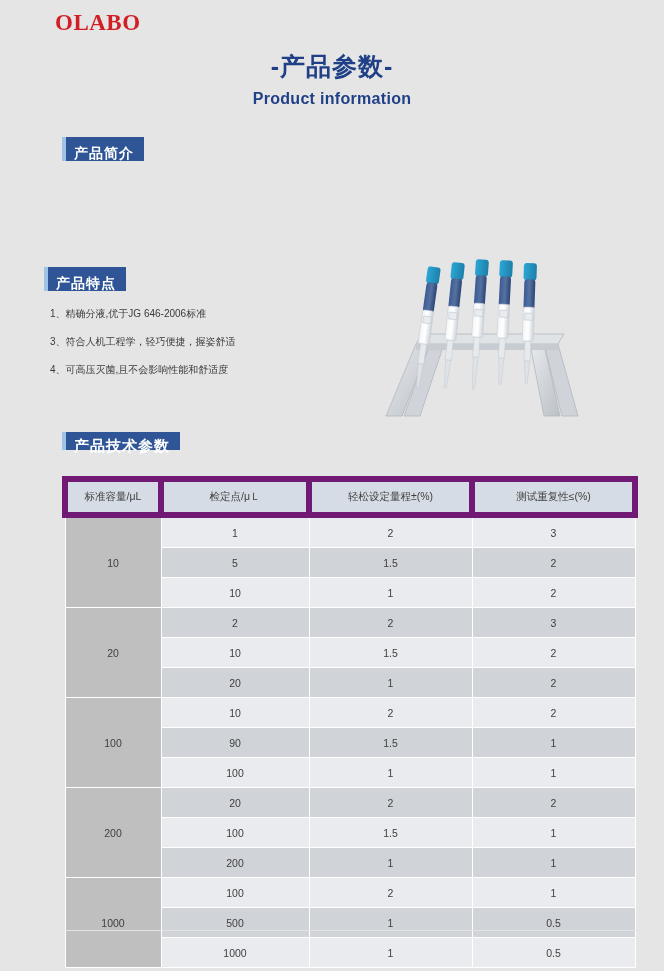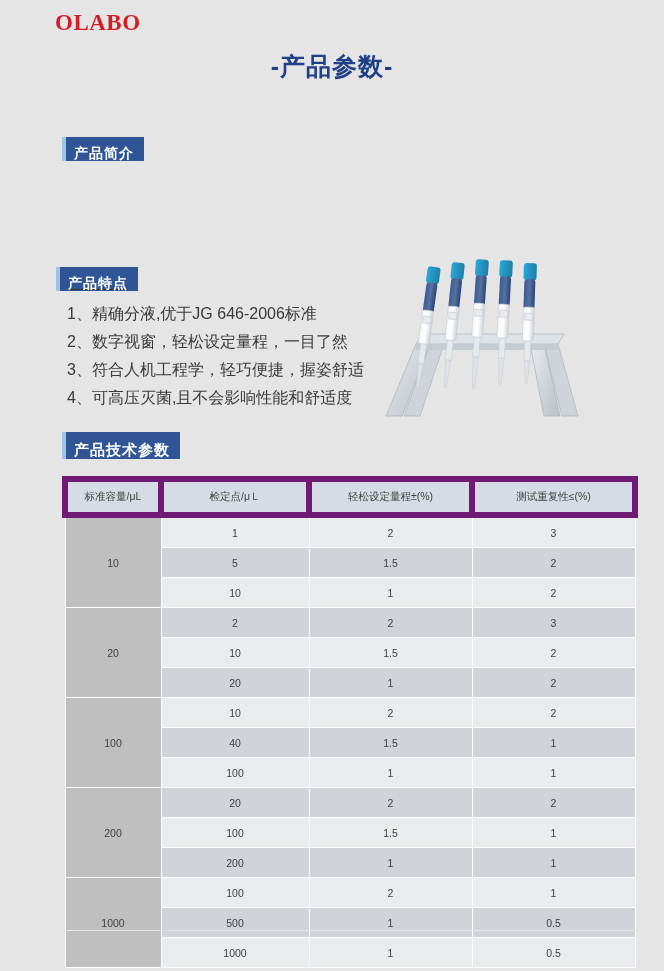--- a/index.html
+++ b/index.html
@@ -66,42 +66,42 @@
     box-sizing: border-box;
   }
   .section-head span {
     color: #ffffff;
     font-size: 14px;
     font-weight: bold;
     letter-spacing: 1px;
     line-height: 1;
   }
   .section-head.h1 { left: 62px; top: 137px; }
-  .section-head.h2 { left: 56px; top: 267px; text-decoration: underline; }
-  .section-head.h3 { left: 62px; top: 432px; height: 27px; }
+  .section-head.h2 { left: 44px; top: 267px; }
+  .section-head.h3 { left: 62px; top: 432px; height: 18px; }
   .section-head.h3 span { font-size: 15px; }
 
   .intro {
     position: absolute;
     left: 62px;
     top: 174px;
     width: 540px;
     font-size: 11.5px;
     line-height: 26px;
     color: #3a3a3a;
     text-align: justify;
     text-indent: 24px;
   }
 
   .features {
     position: absolute;
-    left: 67px;
+    left: 50px;
     top: 300px;
     width: 300px;
-    font-size: 16px;
+    font-size: 10px;
     line-height: 28px;
     color: #3a3a3a;
   }
   .features div { white-space: nowrap; }
 
   
   .product-img {
     position: absolute;
     left: 368px;
     top: 248px;
@@ -151,31 +151,31 @@
   }
 </style>
 </head>
 <body>
 
 <div class="page">
 
   <div class="brand">OLABO</div>
 
   <div class="title-zh">-产品参数-</div>
+  <div class="title-en">Product information</div>
 
   <div class="section-head h1">
     <span>产品简介</span>
   </div>
 
   <div class="section-head h2">
     <span>产品特点</span>
   </div>
   <div class="features">
     <div>1、精确分液,优于JG 646-2006标准</div>
-    <div>2、数字视窗，轻松设定量程，一目了然</div>
     <div>3、符合人机工程学，轻巧便捷，握姿舒适</div>
     <div>4、可高压灭菌,且不会影响性能和舒适度</div>
   </div>
 
   <svg class="product-img" viewBox="0 0 238 176">
     <defs>
       <linearGradient id="standg" x1="0" y1="0" x2="1" y2="1">
         <stop offset="0%" stop-color="#e9ebee"></stop>
         <stop offset="100%" stop-color="#b9bfc6"></stop>
       </linearGradient>
@@ -303,21 +303,21 @@
         <td class="shade1">2</td>
       </tr>
 
       <tr>
         <td class="grp" rowspan="3">100</td>
         <td class="shade2">10</td>
         <td class="shade2">2</td>
         <td class="shade2">2</td>
       </tr>
       <tr>
-        <td class="shade1">40</td>
+        <td class="shade1">90</td>
         <td class="shade1">1.5</td>
         <td class="shade1">1</td>
       </tr>
       <tr>
         <td class="shade2">100</td>
         <td class="shade2">1</td>
         <td class="shade2">1</td>
       </tr>
 
       <tr>

